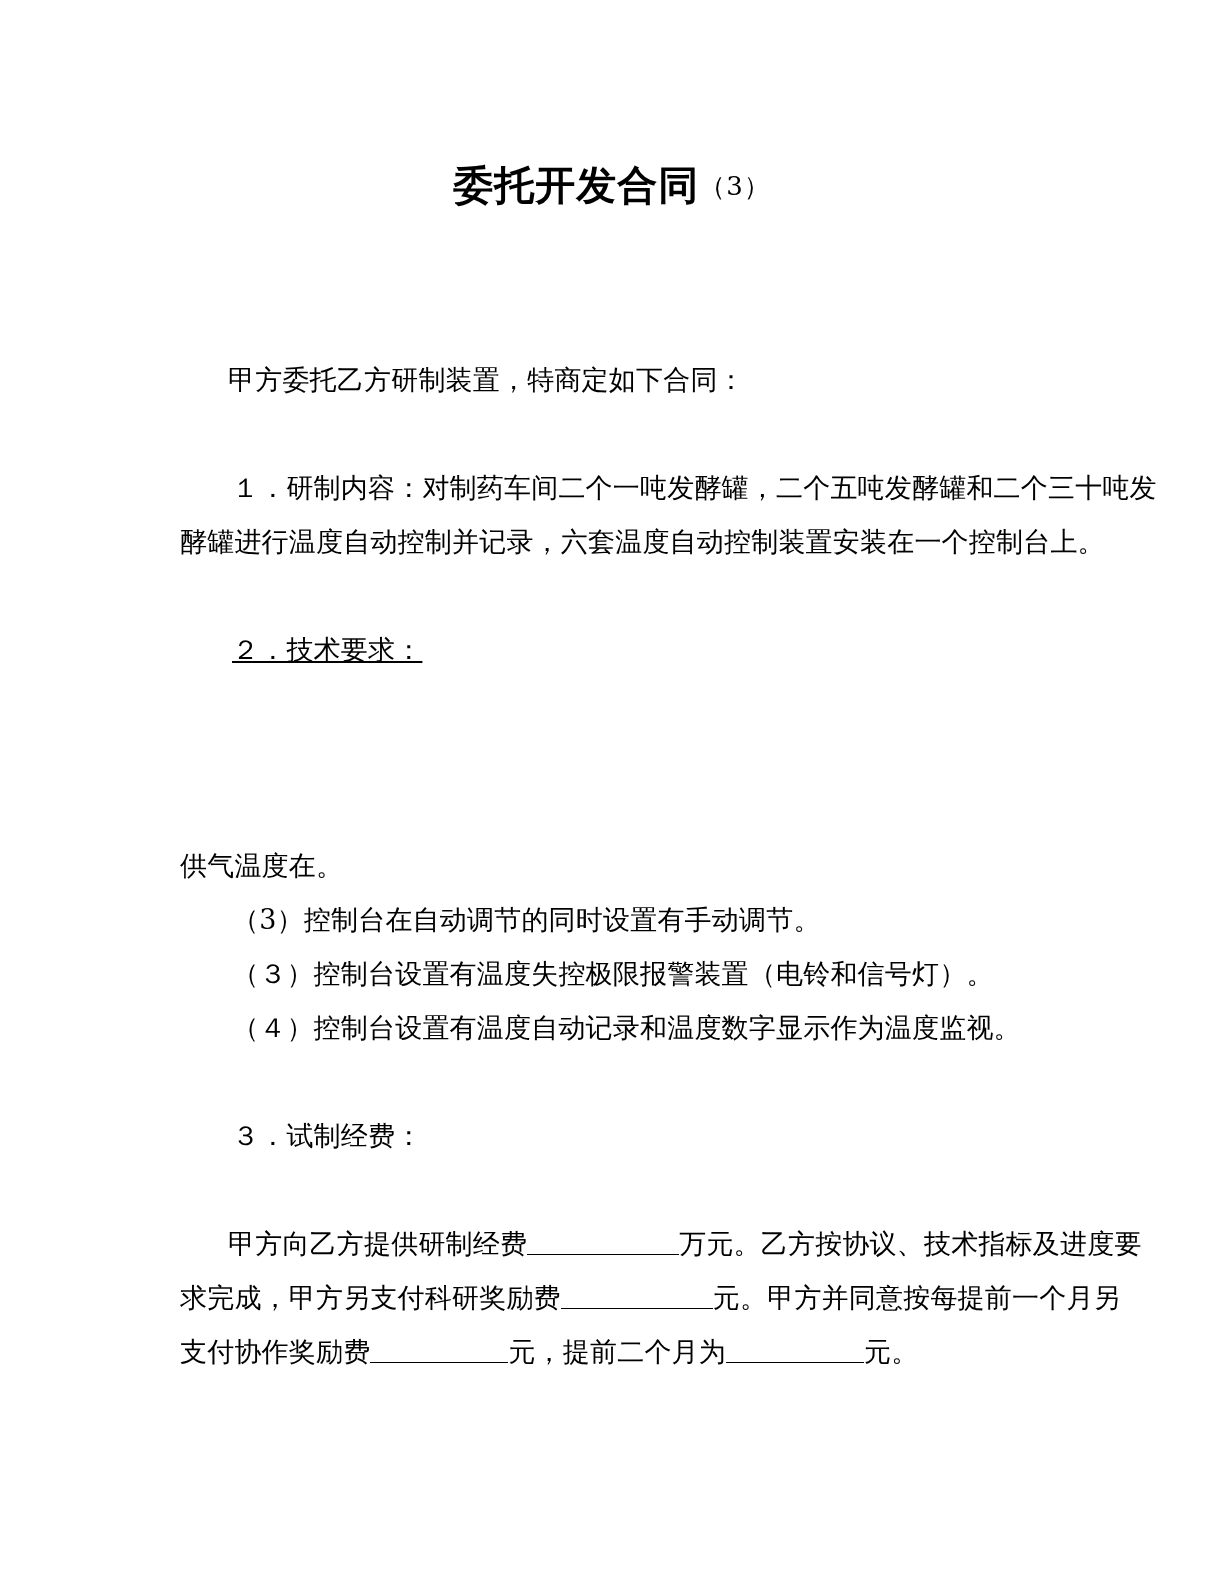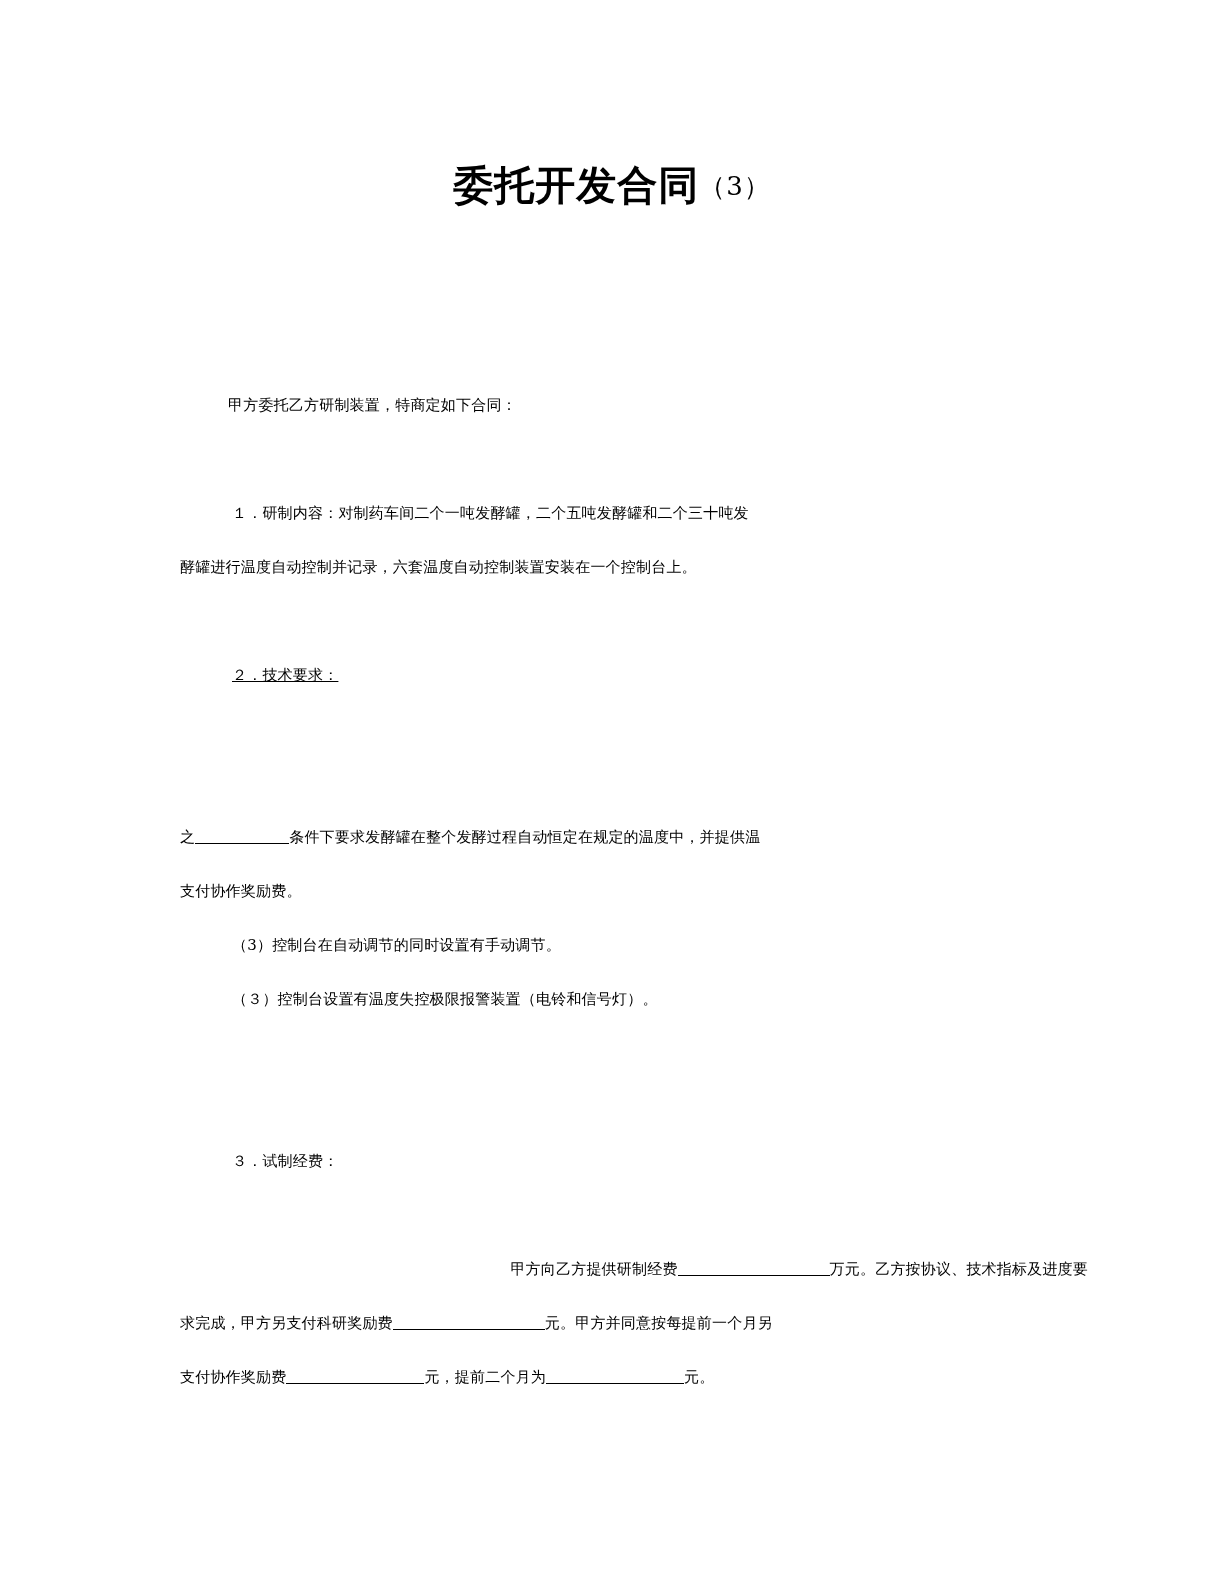--- a/index.html
+++ b/index.html
@@ -35,25 +35,24 @@
     .title .suffix {
       font-family: "DejaVu Serif", "Liberation Serif", serif;
       font-weight: normal;
       font-size: 26px;
       vertical-align: 4px;
     }
     .line {
       position: absolute;
       left: 180px;
       width: 860px;
-      font-size: 15px;
+      font-size: 27px;
       line-height: 30px;
       white-space: nowrap;
       letter-spacing: 0.2px;
-      margin-top: 25px;
     }
     .indent { left: 228px; }
     .indent-num { left: 232px; }
     .blank {
       display: inline-block;
       border-bottom: 1.5px solid #000;
       height: 18px;
       vertical-align: -2px;
     }
     .b96 { width: 96px; }
@@ -68,25 +67,25 @@
 
   <div class="title"><span>委托开发合同</span><span class="suffix">（3）</span></div>
 
   <div class="line indent" style="top:352px;">甲方委托乙方研制装置，特商定如下合同：</div>
 
   <div class="line indent-num" style="top:460px;">１．研制内容：对制药车间二个一吨发酵罐，二个五吨发酵罐和二个三十吨发</div>
   <div class="line" style="top:514px;">酵罐进行温度自动控制并记录，六套温度自动控制装置安装在一个控制台上。</div>
 
   <div class="line indent-num" style="top:622px;text-decoration:underline;">２．技术要求：</div>
 
-  <div class="line" style="top:784px;"><span>之</span><span class="blank b94"></span><span>条件下要求发酵罐在整个发酵过程自动恒定在规定的温度中，并提供温</span></div>
-  <div class="line" style="top:838px;">支付协作奖励费。</div>
+  <div class="line" style="top:838px;">供气温度在。</div>
 
   <div class="line indent-num" style="top:892px;">（3）控制台在自动调节的同时设置有手动调节。</div>
   <div class="line indent-num" style="top:946px;">（３）控制台设置有温度失控极限报警装置（电铃和信号灯）。</div>
+  <div class="line indent-num" style="top:1000px;">（４）控制台设置有温度自动记录和温度数字显示作为温度监视。</div>
 
   <div class="line indent-num" style="top:1108px;">３．试制经费：</div>
 
   <div class="line indent" style="top:1216px;text-align:right;"><span>甲方向乙方提供研制经费</span><span class="blank b150"></span><span>万元。乙方按协议、技术指标及进度要</span></div>
   <div class="line" style="top:1324px;"><span>支付协作奖励费</span><span class="blank b138"></span><span>元，提前二个月为</span><span class="blank b138"></span><span>元。</span></div>
   <div class="line" style="top:1270px;"><span>求完成，甲方另支付科研奖励费</span><span class="blank b150"></span><span>元。甲方并同意按每提前一个月另</span></div>
 
 </div>
 
 </body></html>

